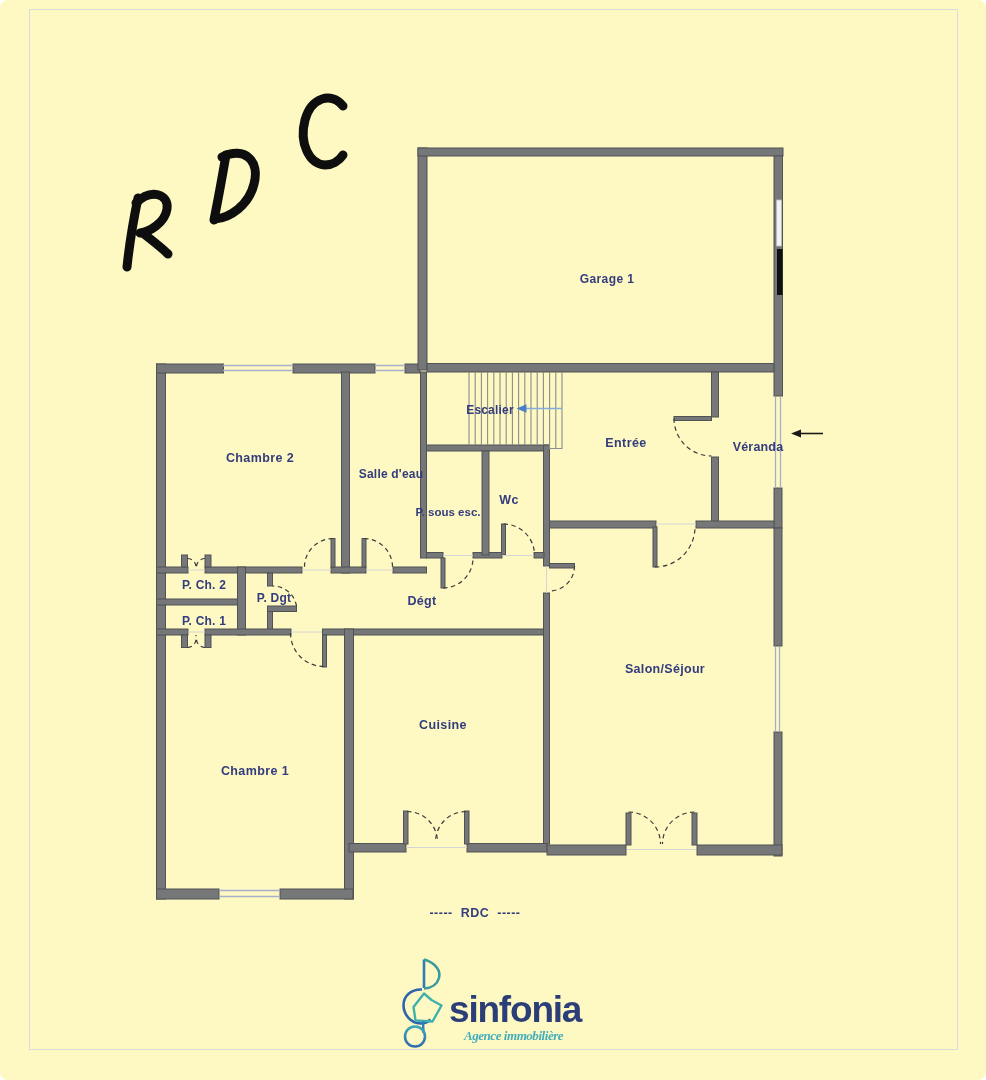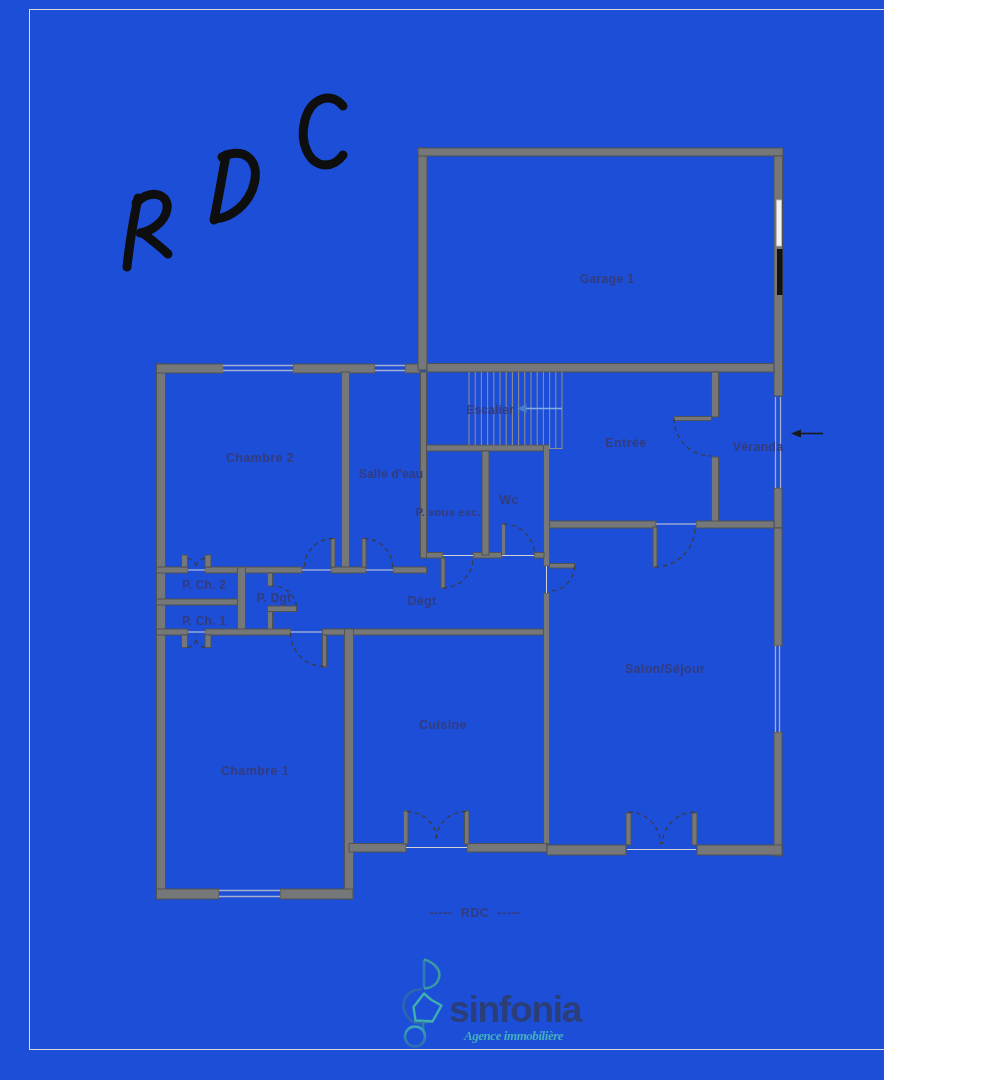--- a/index.html
+++ b/index.html
@@ -1,16 +1,16 @@
 <!DOCTYPE html>
 <html><head>
 <meta charset="utf-8">
 <style>
   html,body{margin:0;padding:0;background:#ffffff;}
-  .page{position:relative;width:884px;height:1080px;background:#1d4ed8;overflow:hidden;}
+  .page{position:relative;width:986px;height:1080px;background:#fef9c3;overflow:hidden;border-radius:8px;}
   text.lbl{font-family:"Liberation Sans",sans-serif;fill:#333c7d;font-weight:bold;}
 </style>
 </head>
 <body>
 <div class="page">
 <svg width="986" height="1080" viewBox="0 0 986 1080" xmlns="http://www.w3.org/2000/svg">
 <defs>
 <linearGradient id="clefg" x1="0" y1="0" x2="0" y2="1">
 <stop offset="0" stop-color="#3aa8b8"></stop>
 <stop offset="1" stop-color="#2f6cb0"></stop>

